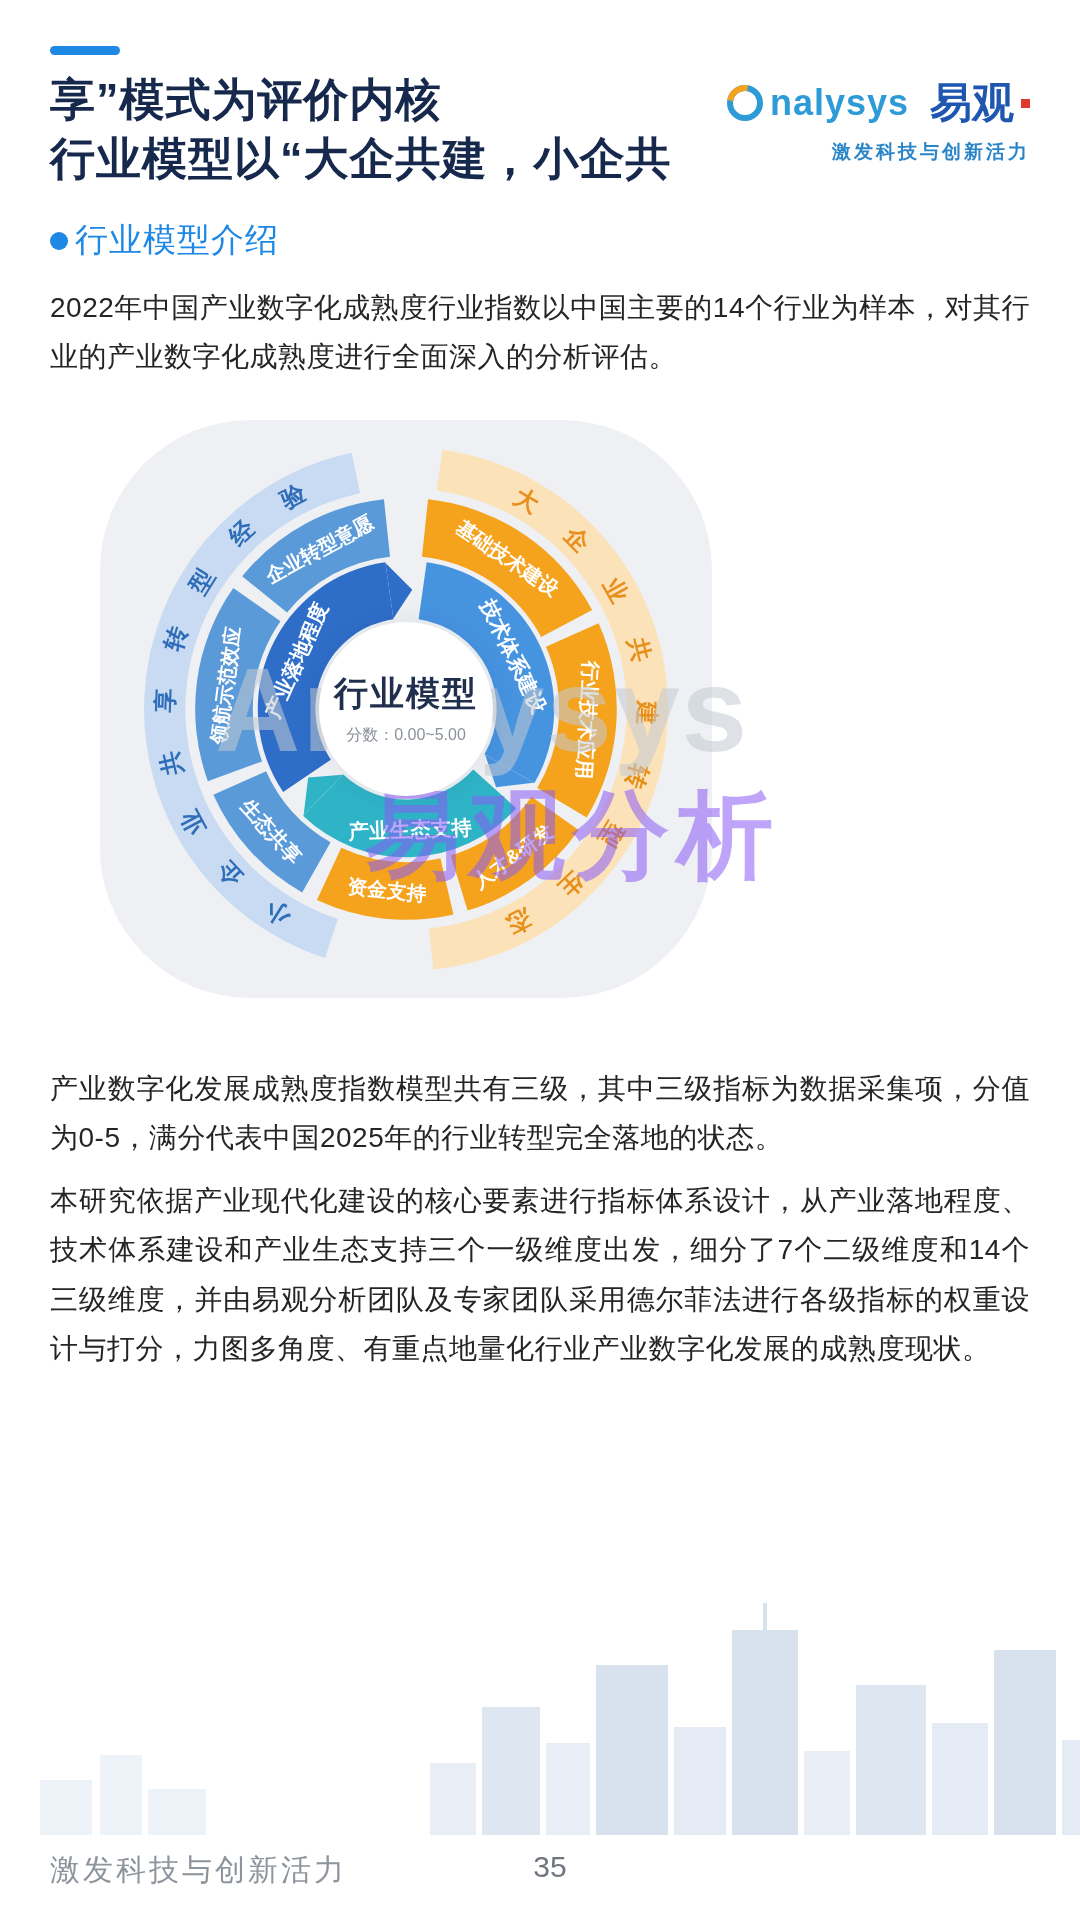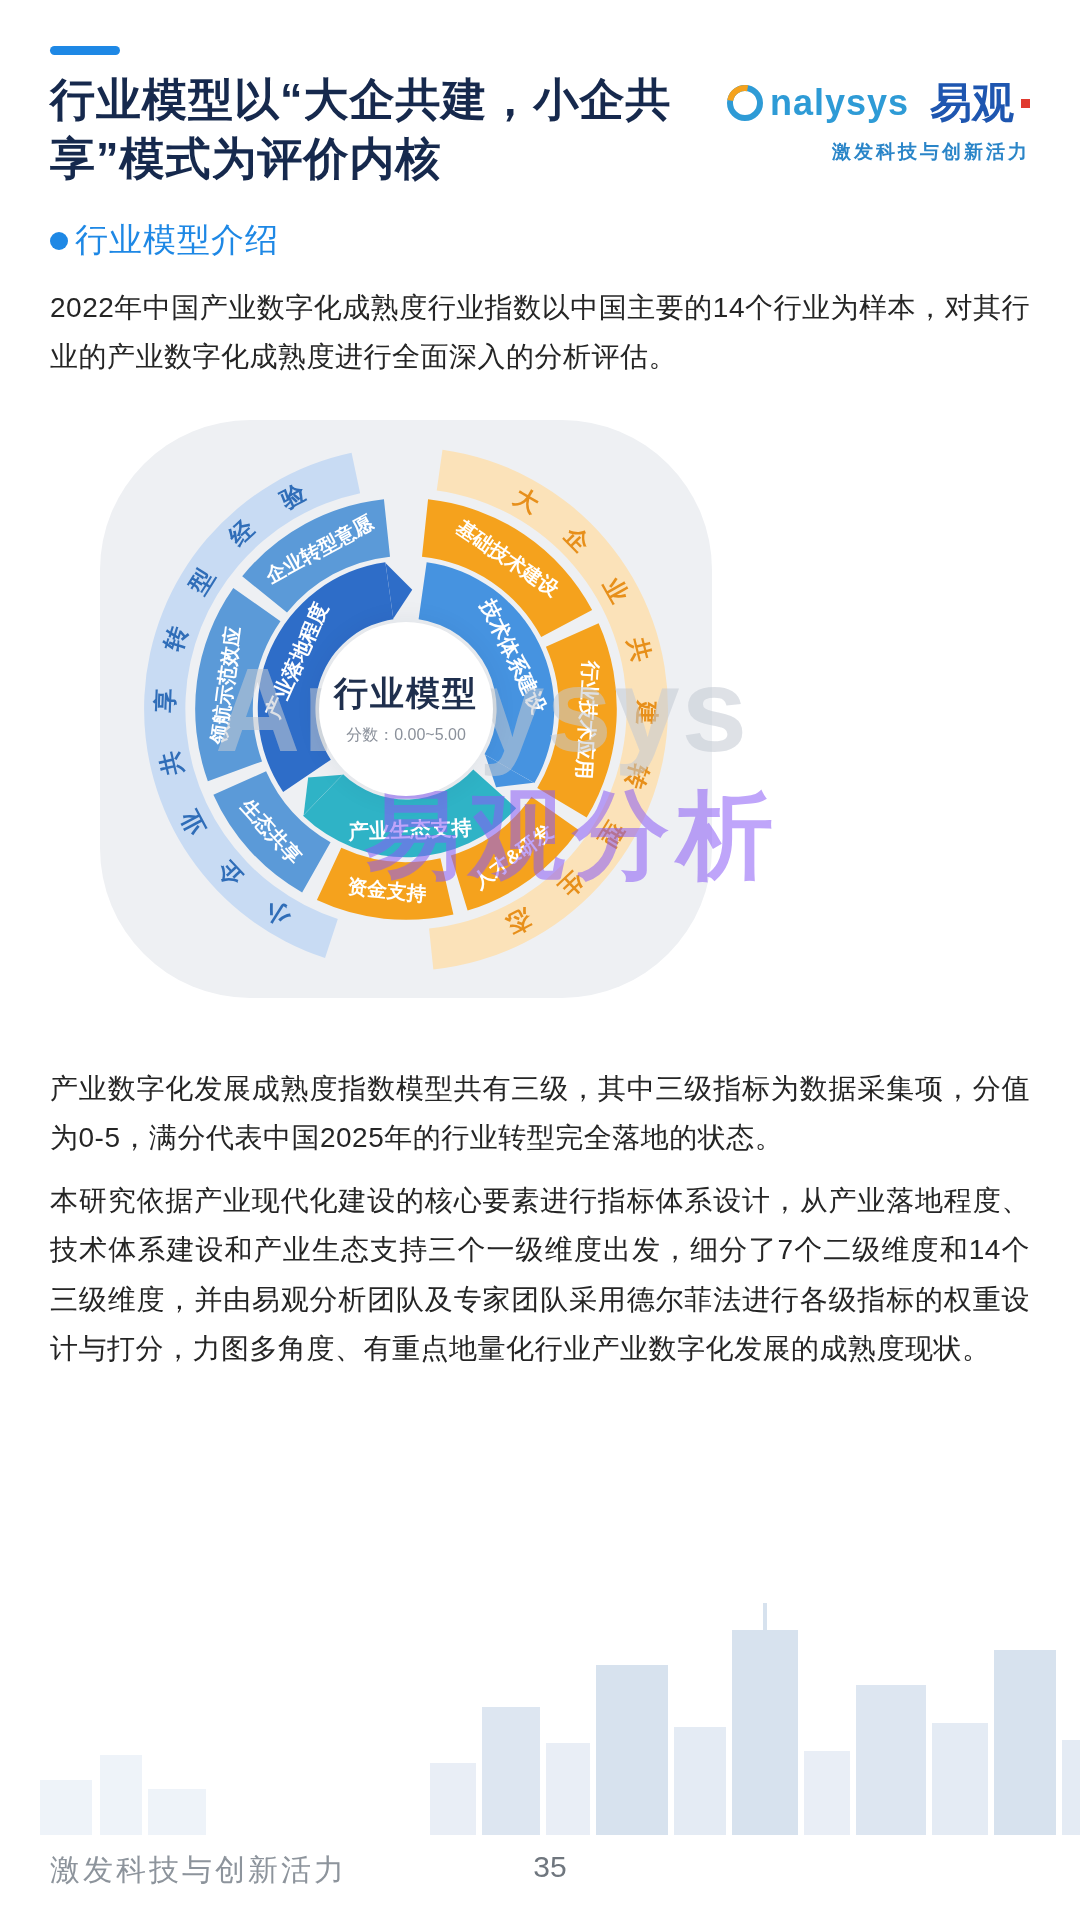--- a/index.html
+++ b/index.html
@@ -73,22 +73,22 @@
   <rect x="932" y="128" width="56" height="112" fill="#e4ebf4"></rect>
   <rect x="994" y="55" width="62" height="185" fill="#d7e2ee"></rect>
   <rect x="1062" y="145" width="18" height="95" fill="#e4ebf4"></rect>
 </svg>
 
 <div class="page">
   <div class="accent-bar"></div>
 
   <div class="header-row">
     <div class="title">
+      <div>享”模式为评价内核</div>
       <div>行业模型以“大企共建，小企共</div>
-      <div>享”模式为评价内核</div>
     </div>
 
     <div class="logo">
       <div class="logo-row">
         <span class="logo-mark">
           <svg viewBox="0 0 42 42" width="42" height="42">
             <circle cx="21" cy="21" r="15" fill="none" stroke="#2e9bd6" stroke-width="6"></circle>
             <path d="M6.2 18.4 A15 15 0 0 1 23.6 6.2" fill="none" stroke="#f5a21d" stroke-width="6"></path>
           </svg>
         </span>

